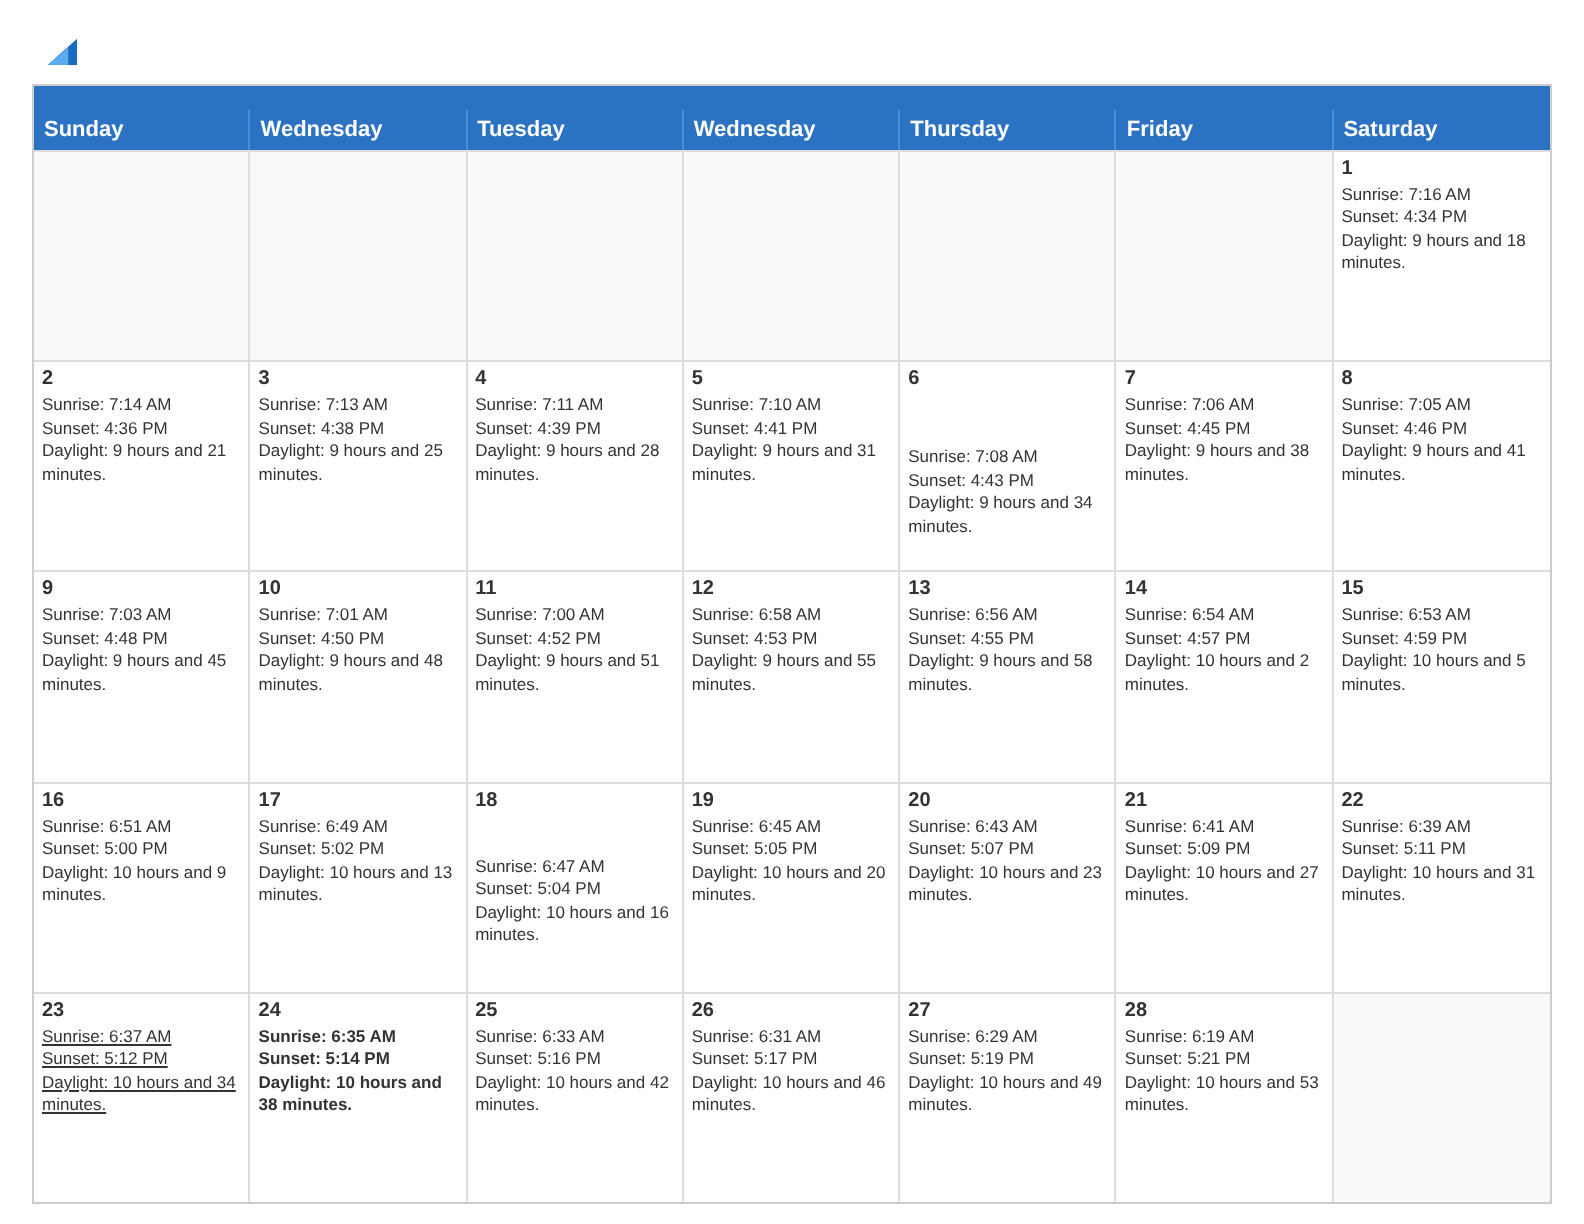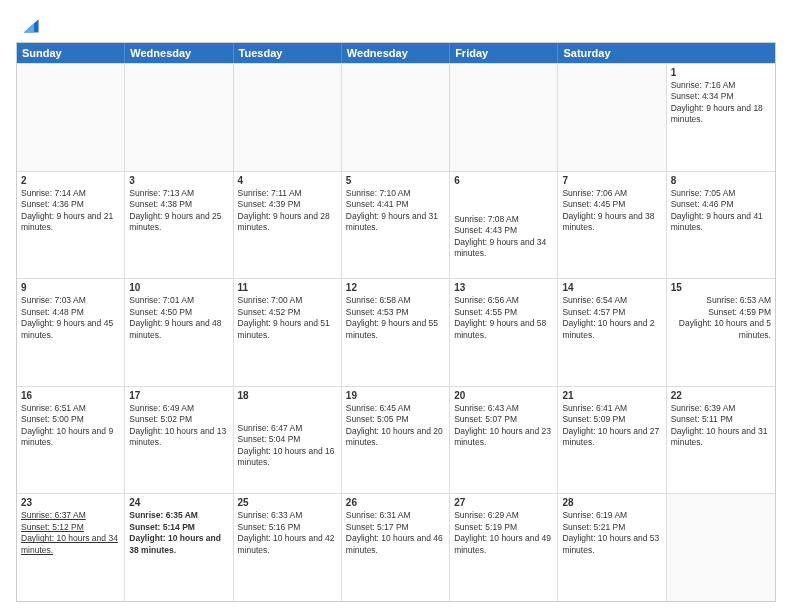--- a/index.html
+++ b/index.html
@@ -63,20 +63,21 @@
       grid-template-columns: repeat(7, 1fr);
       background: #2b72c2;
     }
     .cal-header-cell {
       color: #fff;
       font-size: 11px;
       font-weight: bold;
       padding: 4px 5px;
       text-align: left;
       border-right: 1px solid #4a8fd4;
+      margin-top: 12px;
     }
     .cal-header-cell:last-child { border-right: none; }
     .cal-body {
       flex: 1;
       display: flex;
       flex-direction: column;
     }
     .cal-row {
       display: grid;
       grid-template-columns: repeat(7, 1fr);
@@ -127,20 +128,21 @@
       <div class="location"></div>
     </div>
   </div>
 
   <div class="calendar">
     <div class="cal-header">
     <div class="cal-header-cell">Sunday</div>
         <div class="cal-header-cell">Wednesday</div>
         <div class="cal-header-cell">Tuesday</div>
         <div class="cal-header-cell">Wednesday</div>
+        <div class="cal-header-cell">Thursday</div>
         <div class="cal-header-cell">Friday</div>
         <div class="cal-header-cell">Saturday</div>
       </div>
     <div class="cal-body">
     <div class="cal-row">
           <div class="cal-cell empty"></div>
           <div class="cal-cell empty"></div>
           <div class="cal-cell empty"></div>
           <div class="cal-cell empty"></div>
           <div class="cal-cell empty"></div>
@@ -228,21 +230,21 @@
 Daylight: 9 hours and 58 minutes.</div>
           </div>
           <div class="cal-cell">
             <span class="day-num">14</span>
             <div class="cell-info" style="white-space: pre-line;">Sunrise: 6:54 AM
 Sunset: 4:57 PM
 Daylight: 10 hours and 2 minutes.</div>
           </div>
           <div class="cal-cell">
             <span class="day-num">15</span>
-            <div class="cell-info" style="white-space: pre-line; text-align: right;">Sunrise: 6:53 AM
+            <div class="cell-info" style="white-space: pre-line;">Sunrise: 6:53 AM
 Sunset: 4:59 PM
 Daylight: 10 hours and 5 minutes.</div>
           </div>
         </div>
         <div class="cal-row">
           <div class="cal-cell">
             <span class="day-num">16</span>
             <div class="cell-info" style="white-space: pre-line;">Sunrise: 6:51 AM
 Sunset: 5:00 PM
 Daylight: 10 hours and 9 minutes.</div>

